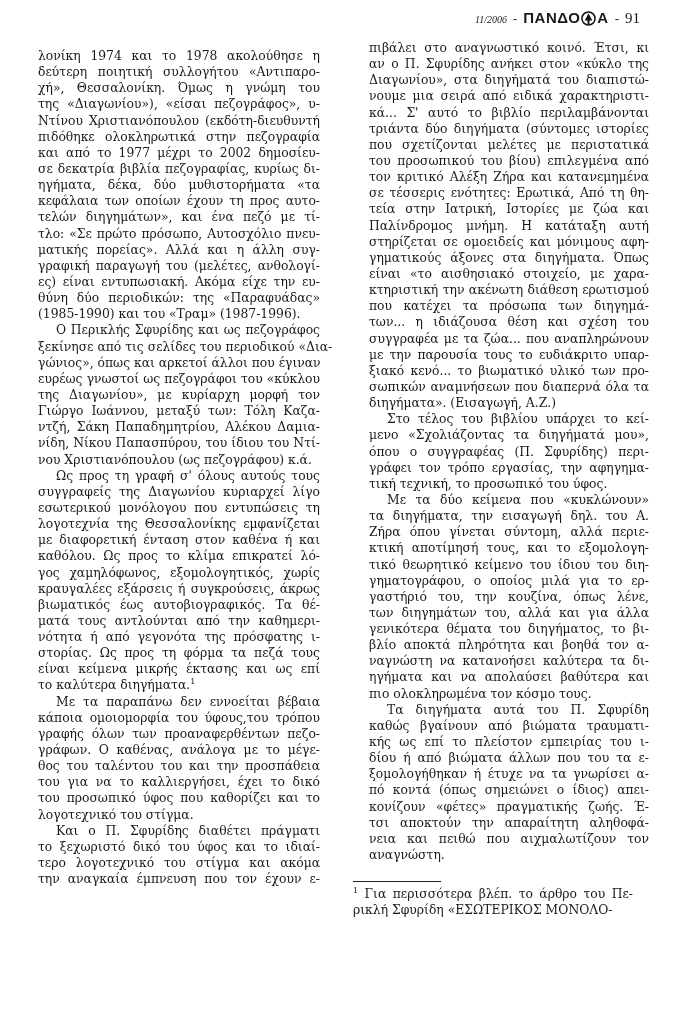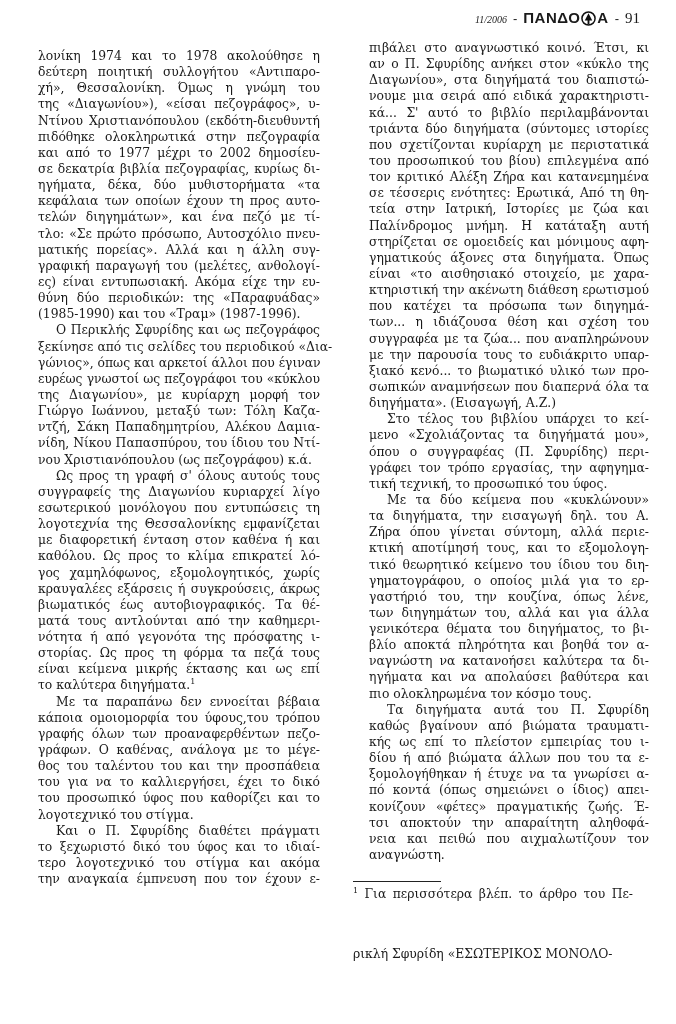--- a/index.html
+++ b/index.html
@@ -33,21 +33,21 @@
 
     .footnote-rule {
       position: absolute; left: 353px; top: 881px;
       width: 88px; height: 1px; background: #222;
     }
     .footnote {
       position: absolute; left: 353px; top: 886px; width: 280px;
       font-size: 12.35px; line-height: 16.15px;
     }
     .footnote .line { text-align-last: justify; }
-    .footnote .line.last { text-align-last: left; margin-top: 44px; }
+    .footnote .line.last { text-align-last: left; }
   </style>
 </head>
 <body>
 
 <div class="header">
   <span class="issue">11/2006</span>
   <span class="sep">-</span>
   <span class="mag">
     <span>ΠΑΝΔΟ</span>
     <span class="logo">
@@ -116,21 +116,21 @@
     <span class="line"><span>τερο λογοτεχνικό του στίγμα και ακόμα</span></span>
     <span class="line"><span>την αναγκαία έμπνευση που τον έχουν ε-</span></span>
   </div>
 <div class="col right" id="right-col">
     <span class="line"><span>πιβάλει στο αναγνωστικό κοινό. Έτσι, κι</span></span>
     <span class="line"><span>αν ο Π. Σφυρίδης ανήκει στον «κύκλο της</span></span>
     <span class="line"><span>Διαγωνίου», στα διηγήματά του διαπιστώ-</span></span>
     <span class="line"><span>νουμε μια σειρά από ειδικά χαρακτηριστι-</span></span>
     <span class="line"><span>κά... Σ' αυτό το βιβλίο περιλαμβάνονται</span></span>
     <span class="line"><span>τριάντα δύο διηγήματα (σύντομες ιστορίες</span></span>
-    <span class="line"><span>που σχετίζονται κυρίαρχη με περιστατικά</span></span>
+    <span class="line"><span>που σχετίζονται μελέτες με περιστατικά</span></span>
     <span class="line"><span>του προσωπικού του βίου) επιλεγμένα από</span></span>
     <span class="line"><span>τον κριτικό Αλέξη Ζήρα και κατανεμημένα</span></span>
     <span class="line"><span>σε τέσσερις ενότητες: Ερωτικά, Από τη θη-</span></span>
     <span class="line"><span>τεία στην Ιατρική, Ιστορίες με ζώα και</span></span>
     <span class="line"><span>Παλίνδρομος μνήμη. Η κατάταξη αυτή</span></span>
     <span class="line"><span>στηρίζεται σε ομοειδείς και μόνιμους αφη-</span></span>
     <span class="line"><span>γηματικούς άξονες στα διηγήματα. Όπως</span></span>
     <span class="line"><span>είναι «το αισθησιακό στοιχείο, με χαρα-</span></span>
     <span class="line"><span>κτηριστική την ακένωτη διάθεση ερωτισμού</span></span>
     <span class="line"><span>που κατέχει τα πρόσωπα των διηγημά-</span></span>

